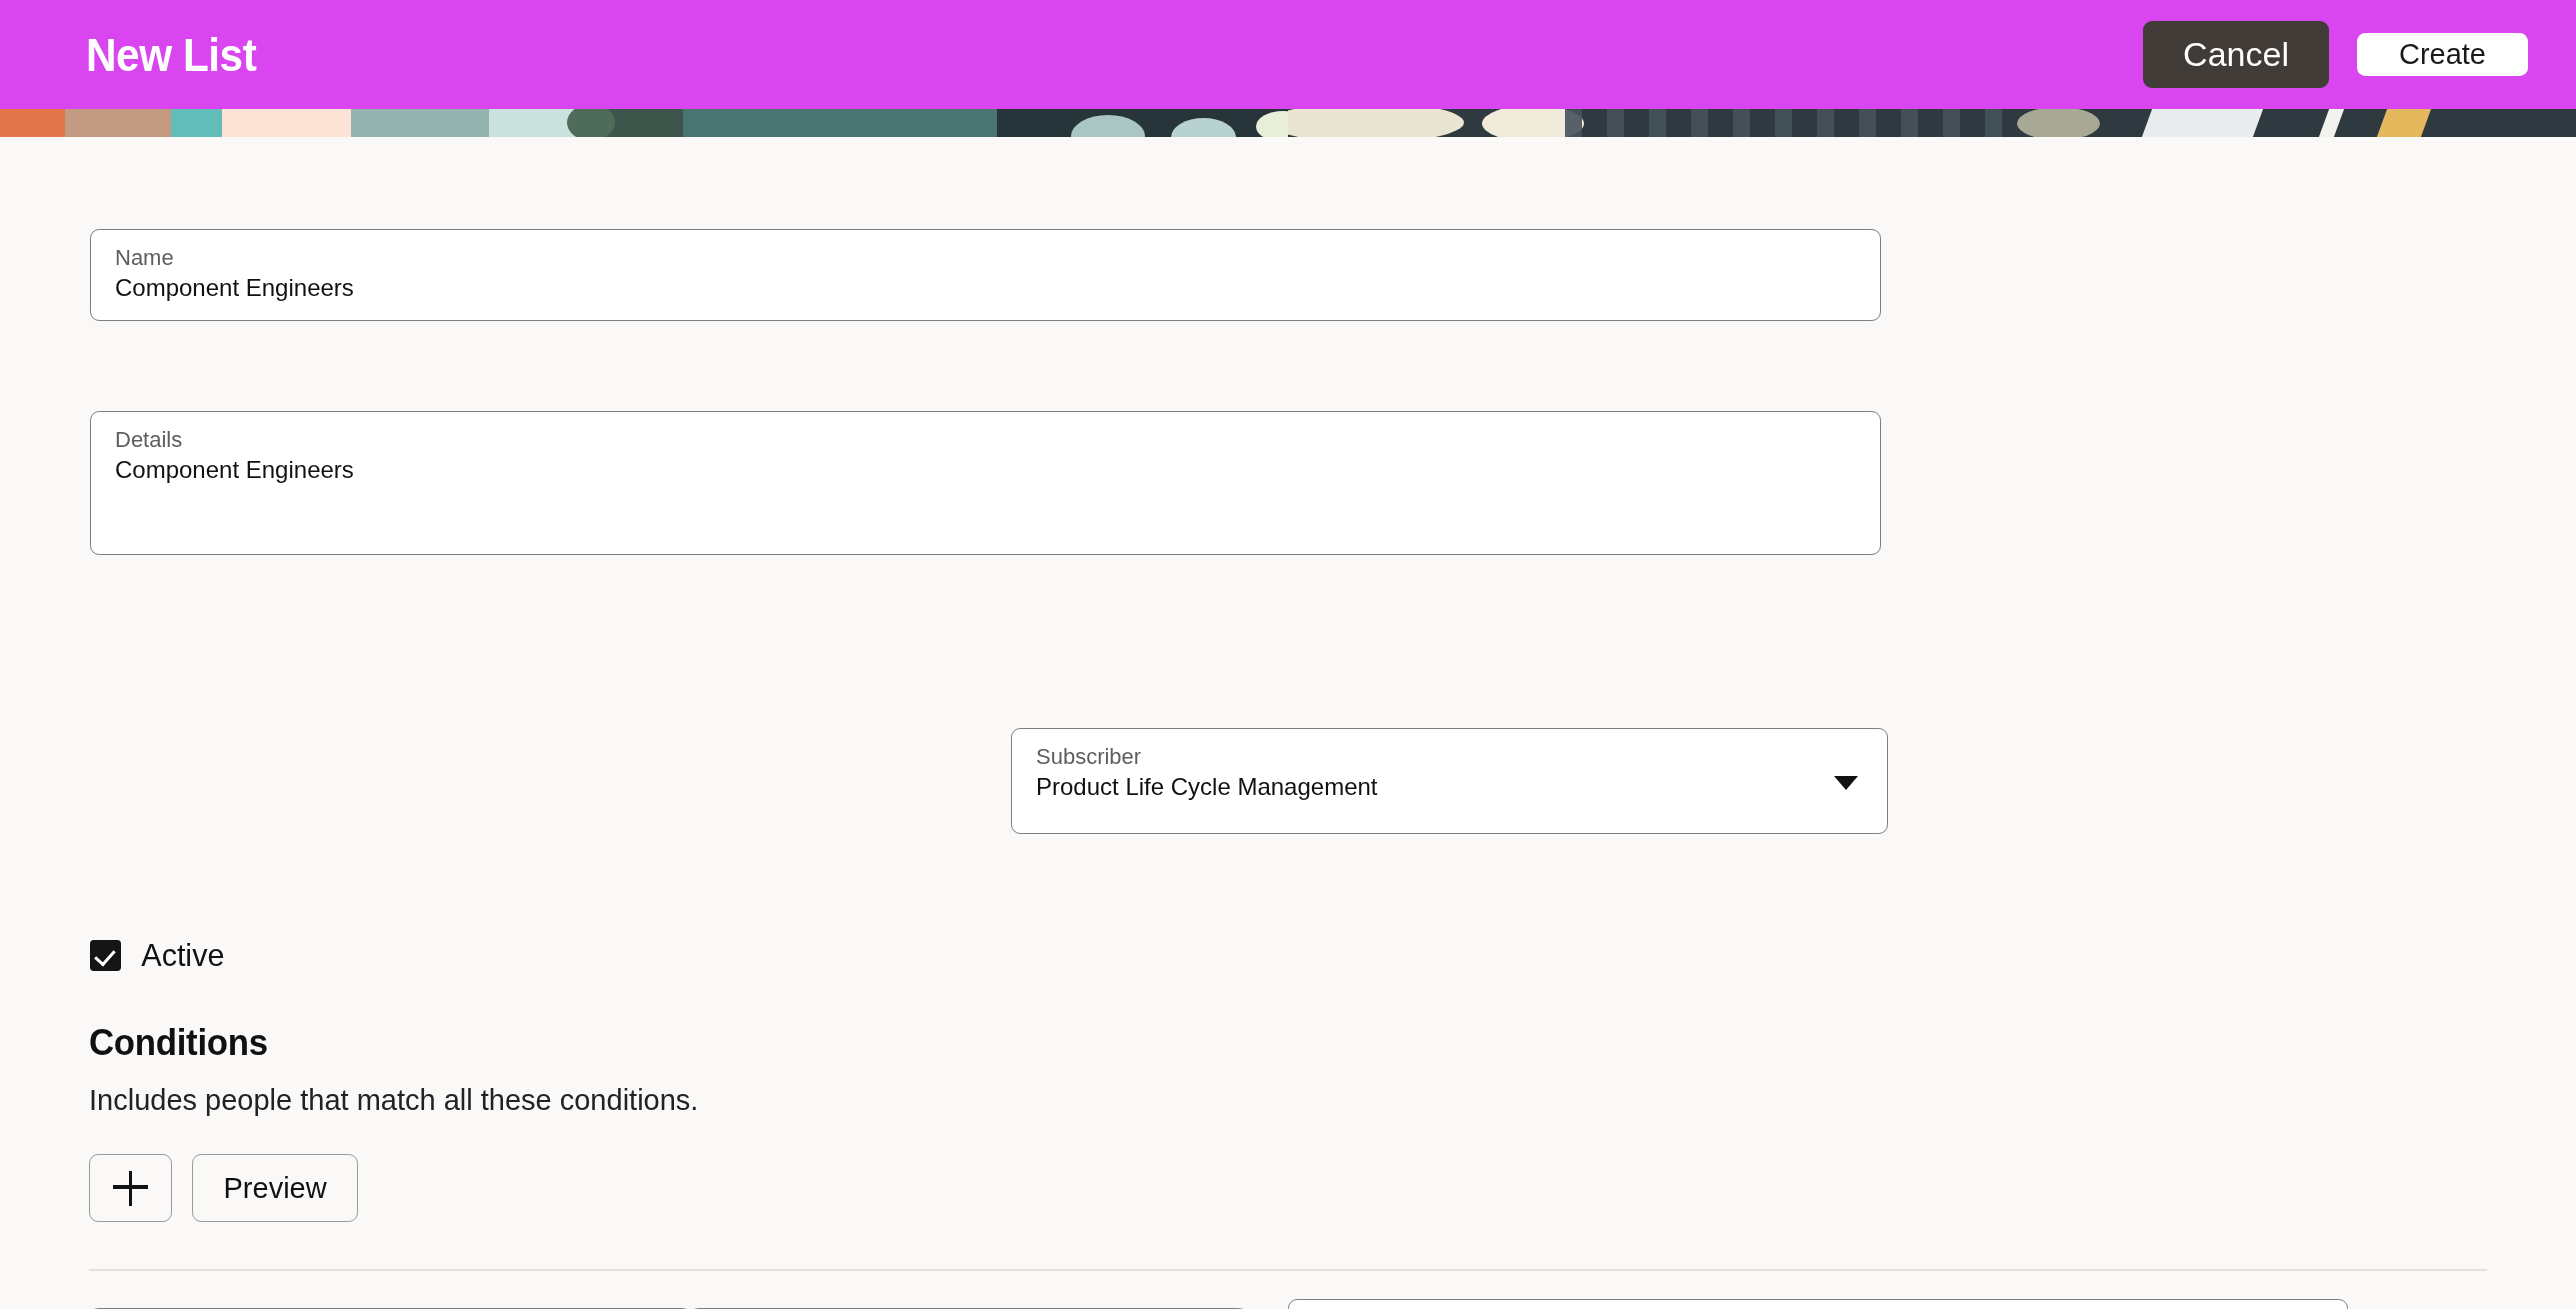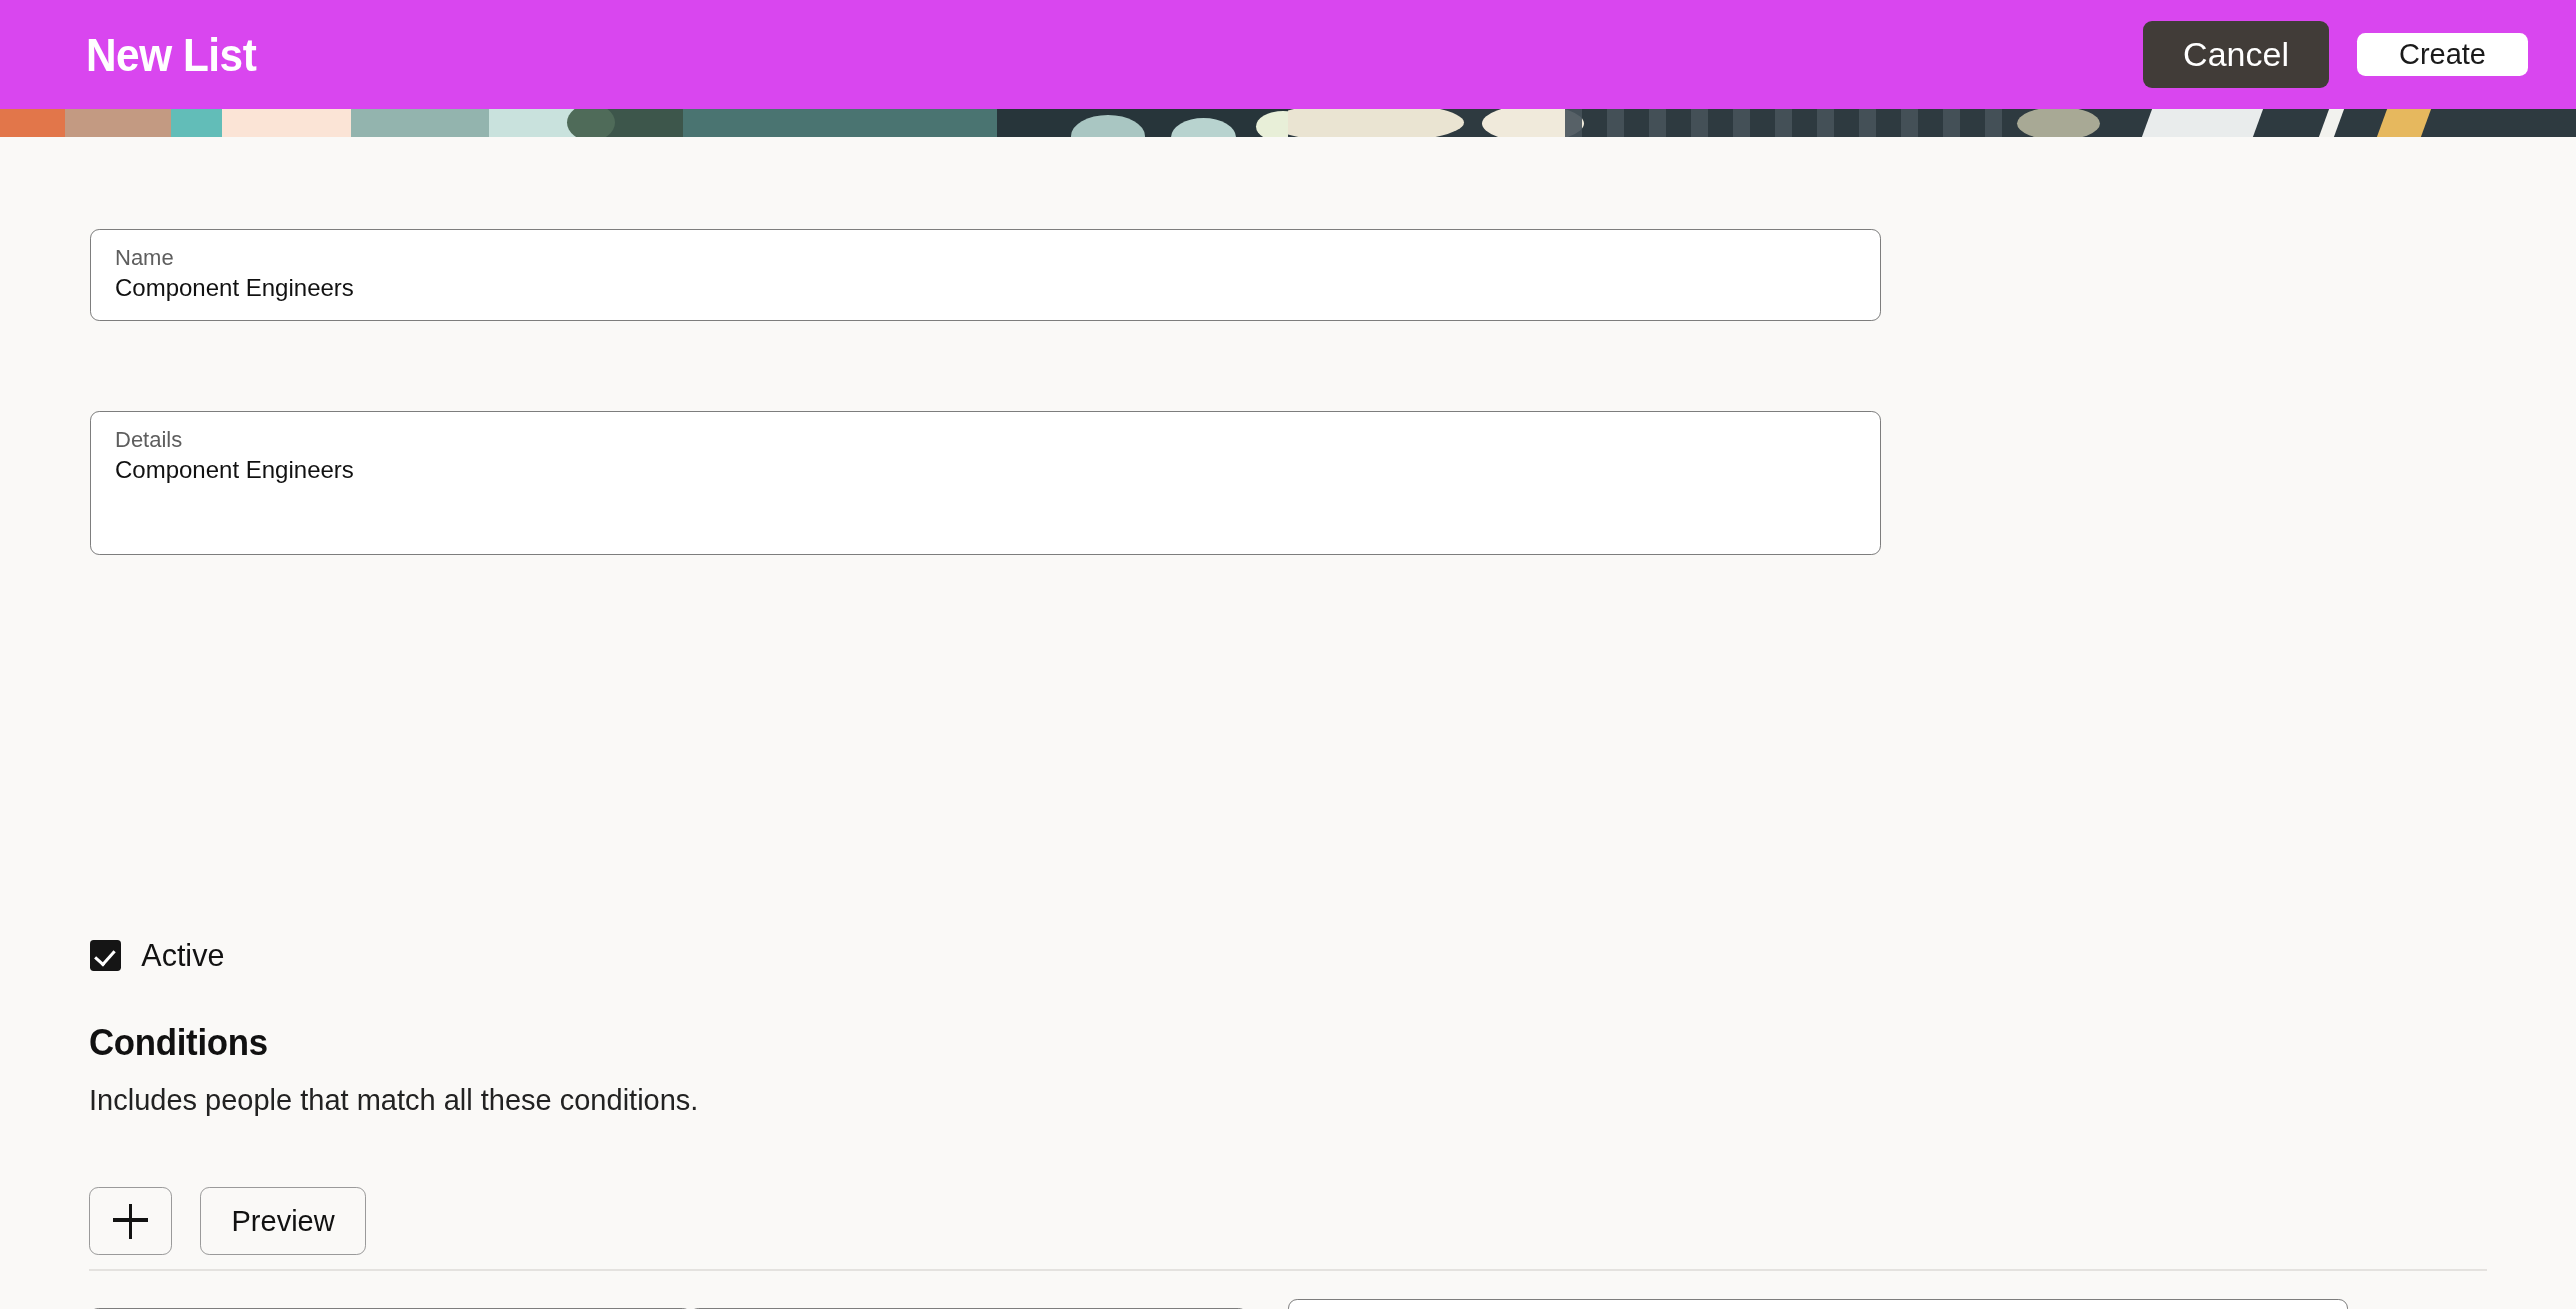--- a/index.html
+++ b/index.html
@@ -240,23 +240,23 @@
   }
   .conditions-sub {
     position: absolute;
     left: 89px; top: 947px;
     font-size: 29px;
     color: #222222;
   }
 
   .cond-buttons {
     position: absolute;
-    left: 89px; top: 1050px;
+    left: 89px; top: 1017px;
     display: flex;
-    gap: 28px;
+    gap: 20px;
   }
   .btn-ghost {
     background: #faf9f7;
     border: 1.8px solid #9a9a9a;
     border-radius: 9.2px;
     font-family: "Liberation Sans", sans-serif;
     font-size: 29px;
     color: #111111;
     cursor: pointer;
     line-height: 1;
@@ -360,20 +360,25 @@
     <span class="field-label">Name</span>
     <span class="field-value">Component Engineers</span>
   </div>
 
   <div class="field" id="details-field">
     <span class="field-label">Details</span>
     <span class="field-value">Component Engineers</span>
   </div>
 
 
+  <div class="select-field" id="subscriber-field">
+    <span class="field-label">Subscriber</span>
+    <span class="field-value">Product Life Cycle Management</span>
+    <span class="caret"></span>
+  </div>
 
   <div class="checkbox-row">
     <span class="checkbox"></span>
     <span class="checkbox-label">Active</span>
   </div>
 
   <div class="conditions-title">Conditions</div>
   <div class="conditions-sub">Includes people that match all these conditions.</div>
 
   <div class="cond-buttons">

